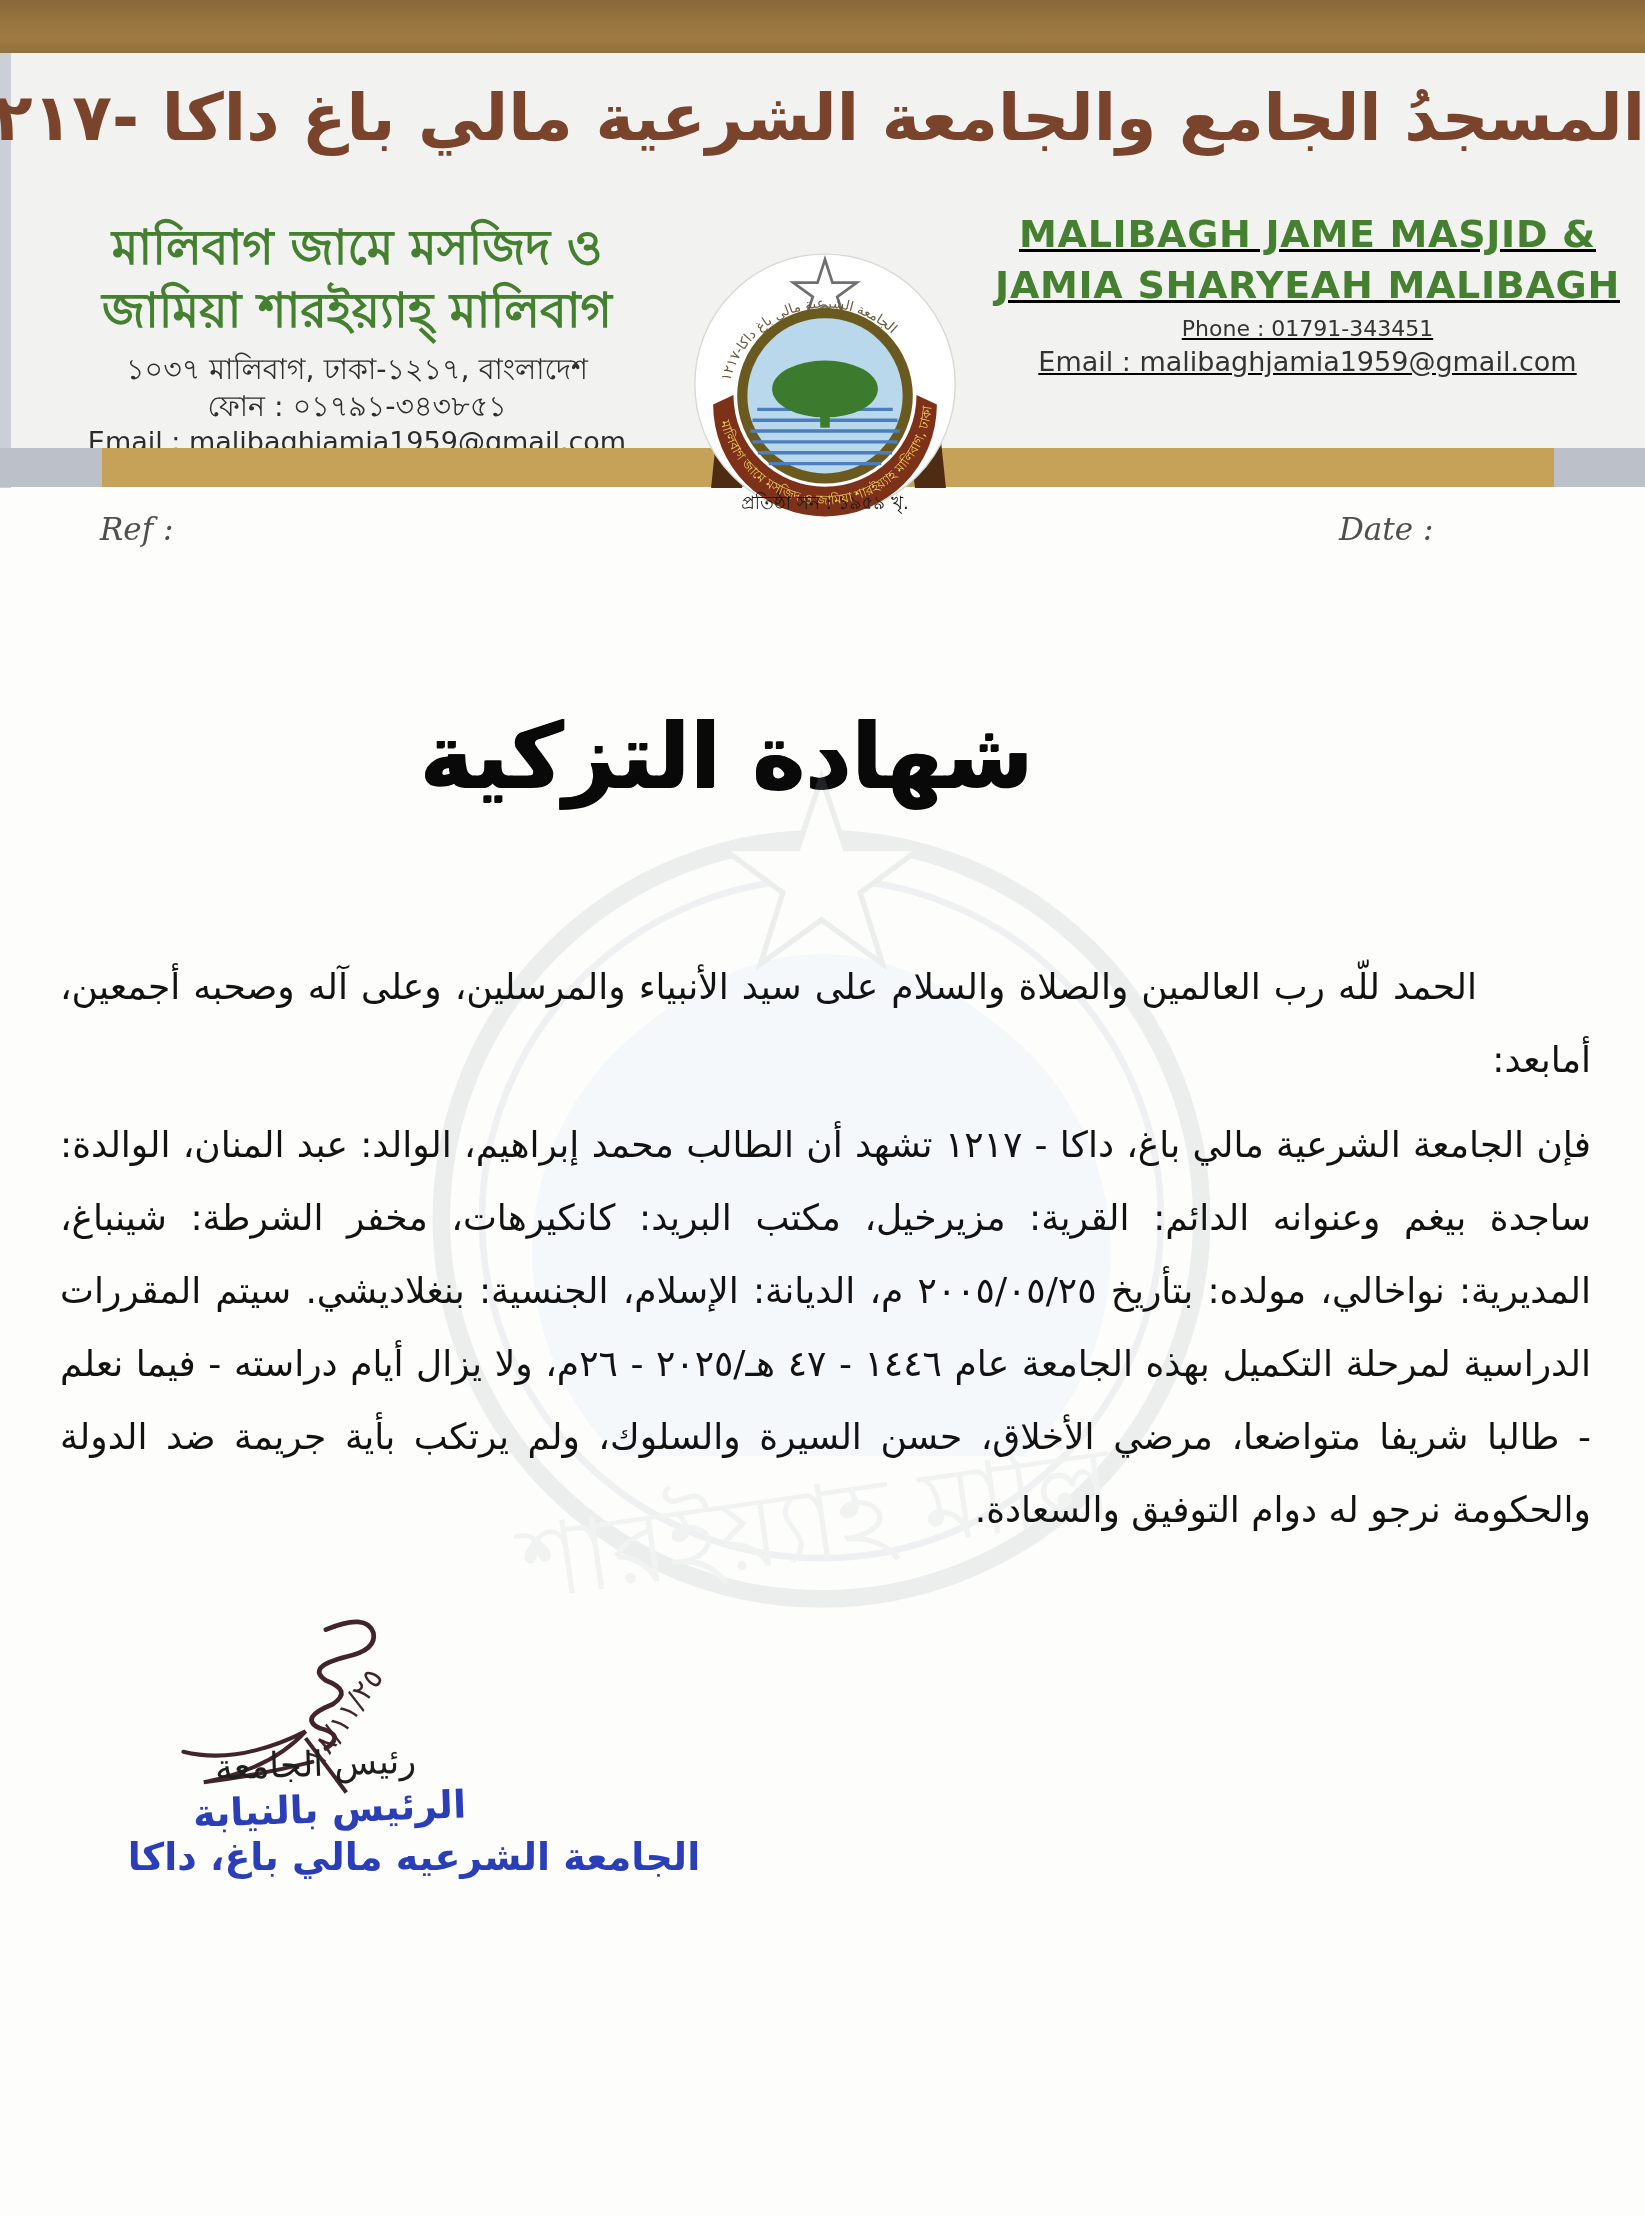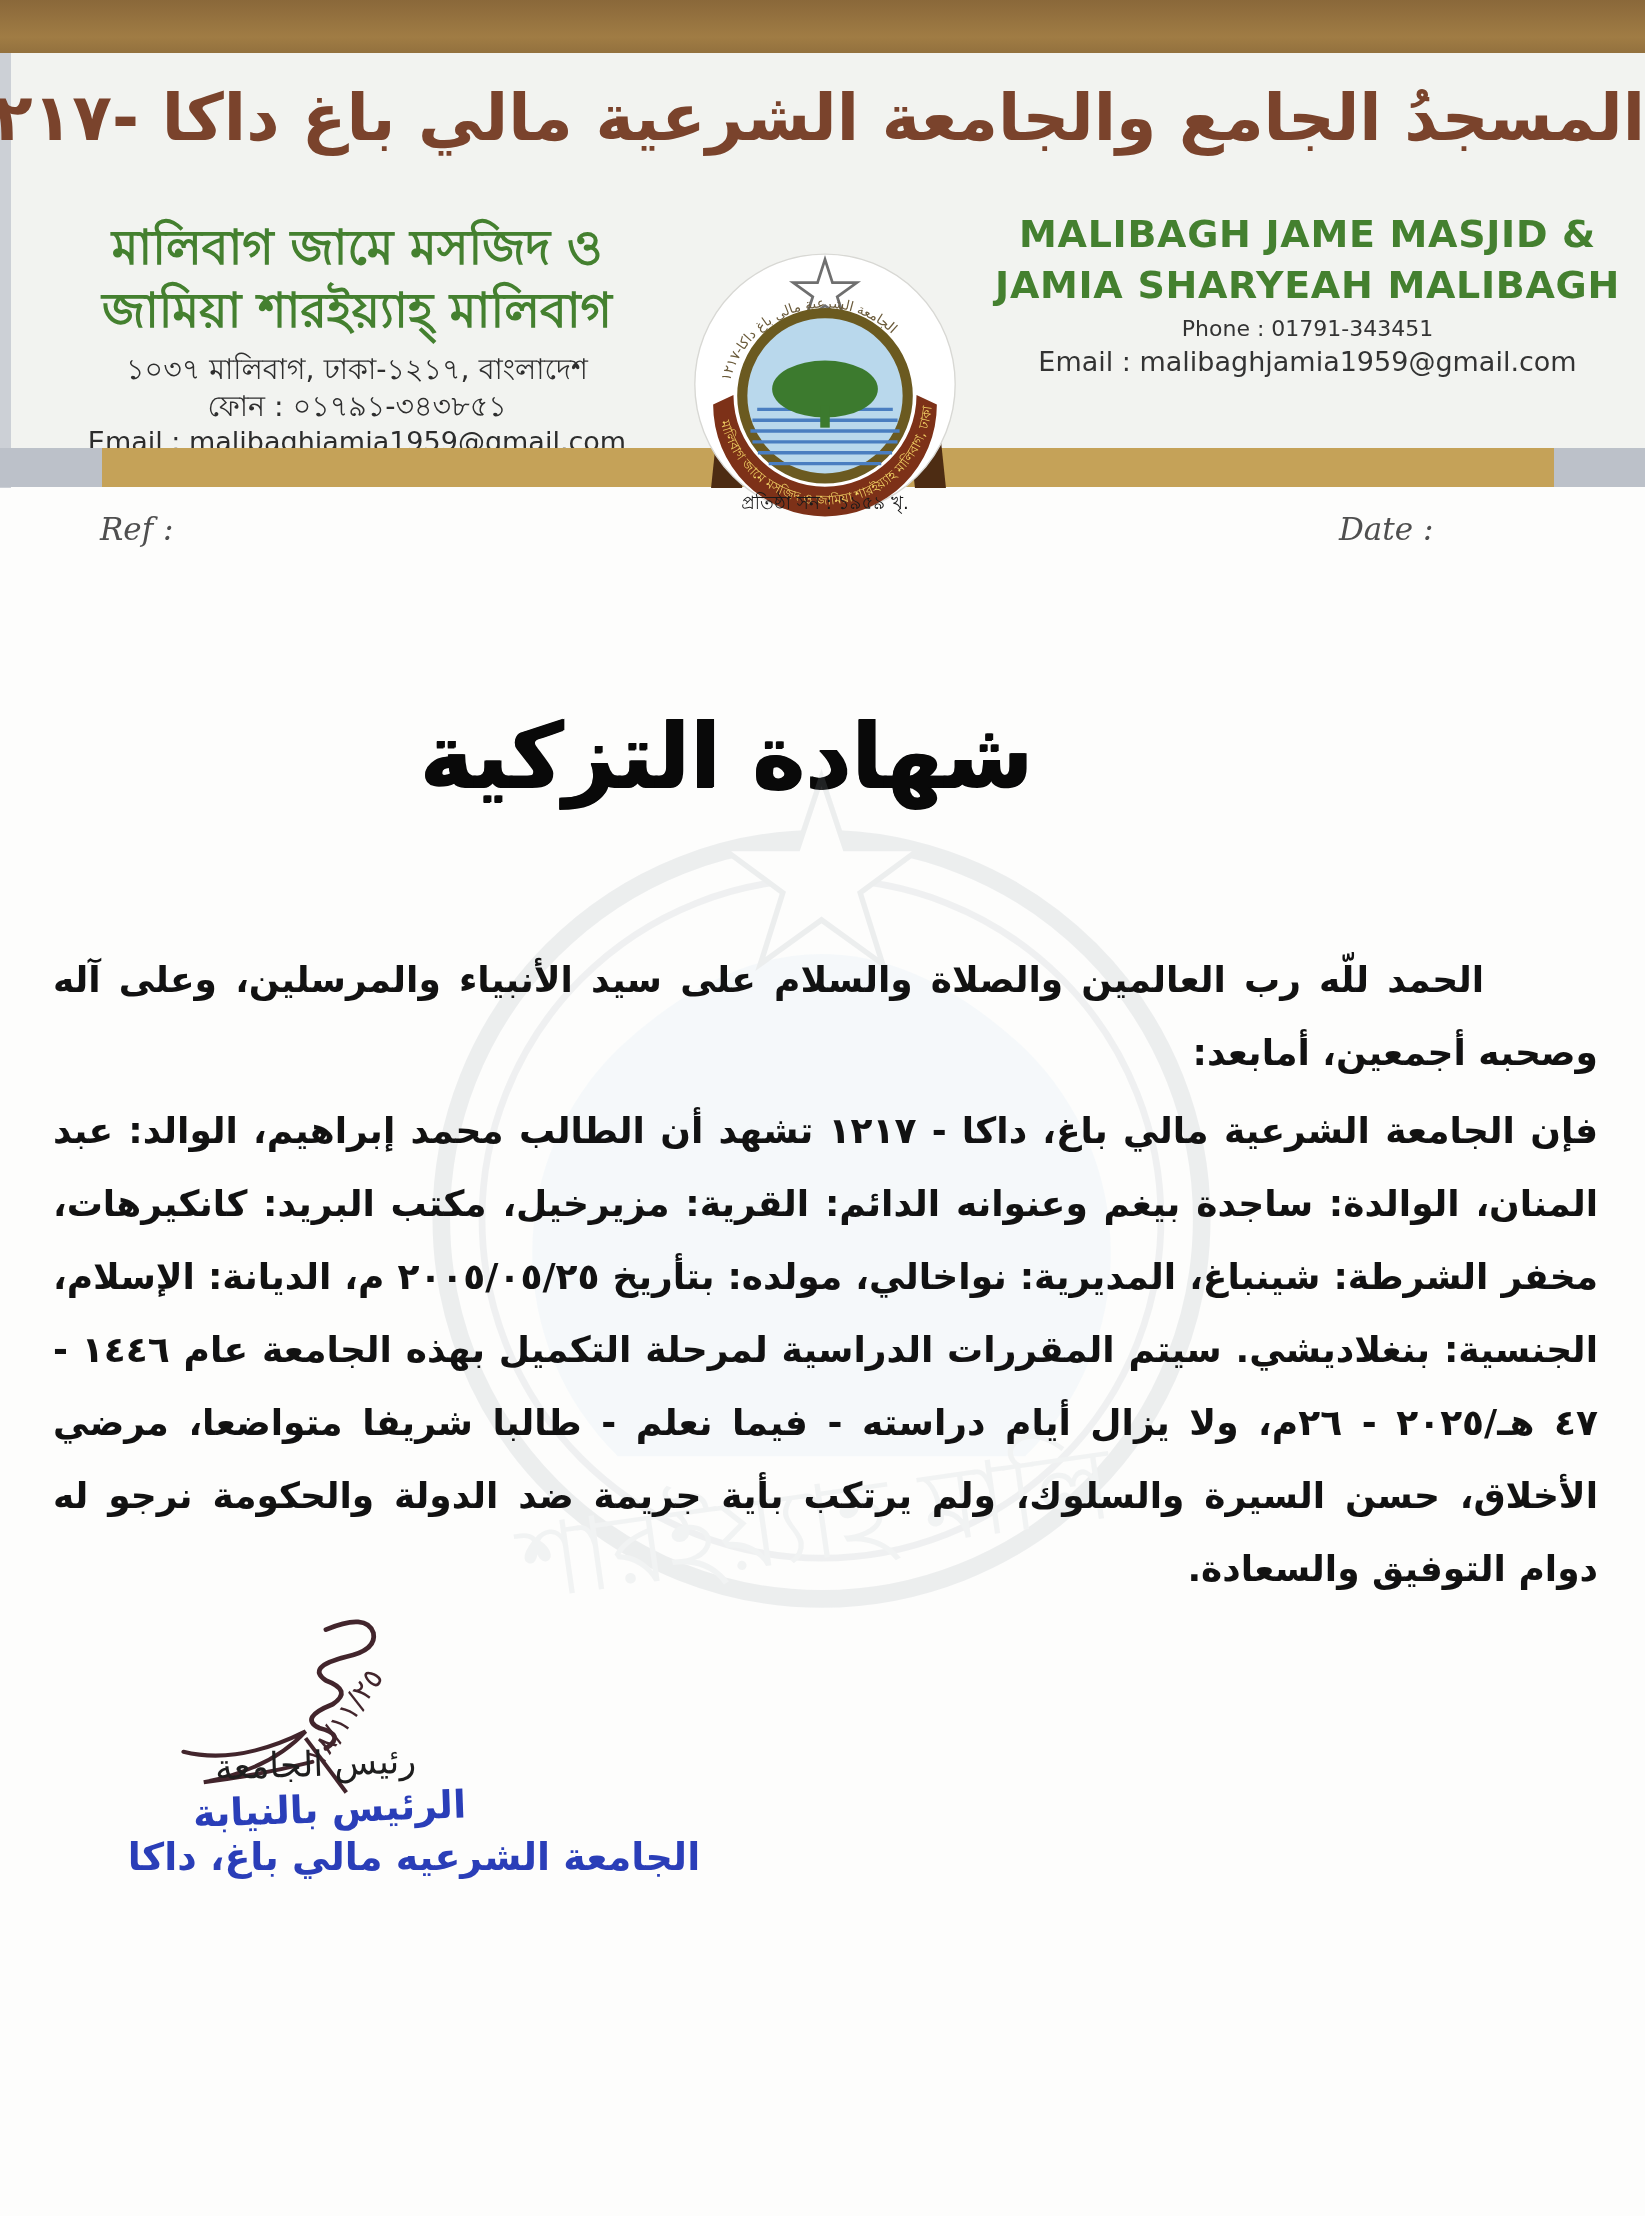--- a/index.html
+++ b/index.html
@@ -11,21 +11,21 @@
   .headerbg{position:absolute;left:0;top:53px;width:1645px;height:395px;background:#f2f3f0;}
   .edgegray{position:absolute;left:0;top:53px;width:11px;height:435px;background:#ccd0d6;}
   .callig{position:absolute;left:0;top:80px;width:1645px;text-align:center;
           direction:rtl;color:#7a432c;font-size:65px;font-weight:bold;letter-spacing:0.7px;
           white-space:nowrap;}
   .bnblock{position:absolute;left:31px;top:216px;width:652px;text-align:center;}
   .bn-name{color:#44802f;font-weight:bold;font-size:48px;line-height:1.32;}
   .bn-addr{color:#2e2e2e;font-size:28.5px;line-height:1.28;margin-top:9.5px;}
   .bn-phone{color:#2e2e2e;font-size:28.5px;line-height:1.25;}
   .bn-email{color:#2c2c2c;font-size:27px;line-height:1.3;}
-  .enblock{position:absolute;left:985px;top:209px;width:645px;text-align:center;}
+  .enblock{position:absolute;left:985px;top:209px;width:645px;text-align:center;text-decoration:underline;}
   .en-name{color:#44802f;font-weight:bold;font-size:38px;line-height:1.35;letter-spacing:0.7px;}
   .en-addr{color:#333;font-size:27px;margin-top:12.2px;}
   .en-phone{color:#333;font-size:22px;margin-top:4.1px;}
   .en-email{color:#333;font-size:27px;margin-top:5.4px;}
   
   .goldband{position:absolute;left:0;top:448px;width:1645px;height:39px;background:#c5a258;}
   .bandgray-l{position:absolute;left:0;top:448px;width:102px;height:39px;background:#bcc1c9;}
   .bandgray-r{position:absolute;left:1554px;top:448px;width:92px;height:39px;background:#bcc1c9;}
   .wedge{position:absolute;top:375px;width:31px;height:113px;background:#4d2c13;}
   .wedge.l{left:717px;transform:skewX(-6deg);}
@@ -36,21 +36,21 @@
            font-style:italic;font-size:31px;}
   
   .doctitle{position:absolute;left:0;top:703px;width:1452px;text-align:center;direction:rtl;
             font-size:90px;font-weight:bold;color:#090909;
             text-shadow:1.4px 0 0 #090909,0 0.7px 0 #090909;}
   
   .wm{position:absolute;left:370px;top:757px;opacity:0.16;pointer-events:none;}
   
   .body-ar{position:absolute;left:48px;top:938px;width:1555px;direction:rtl;
            text-align:justify;color:#121212;font-size:36px;line-height:73px;}
-  .body-ar p{margin:5px;font-weight:bold;}
+  .body-ar p{margin:12px;}
   .body-ar p.indent{text-indent:114px;}
   
   .sig-svg{position:absolute;left:102px;top:1609px;}
   .hand-date{position:absolute;left:289px;top:1701px;color:#42252c;font-size:28.5px;
              transform:rotate(-55deg);direction:rtl;}
   .hand-role{position:absolute;left:173px;top:1744px;width:285px;text-align:center;direction:rtl;
              color:#1e1e1e;font-size:35px;transform:rotate(-2deg);}
   .stamp1{position:absolute;left:180px;top:1787px;width:299px;text-align:center;direction:rtl;
           color:#2a3eb8;font-size:38px;font-weight:bold;transform:rotate(-2deg);}
   .stamp2{position:absolute;left:88px;top:1835px;width:652px;text-align:center;direction:rtl;

